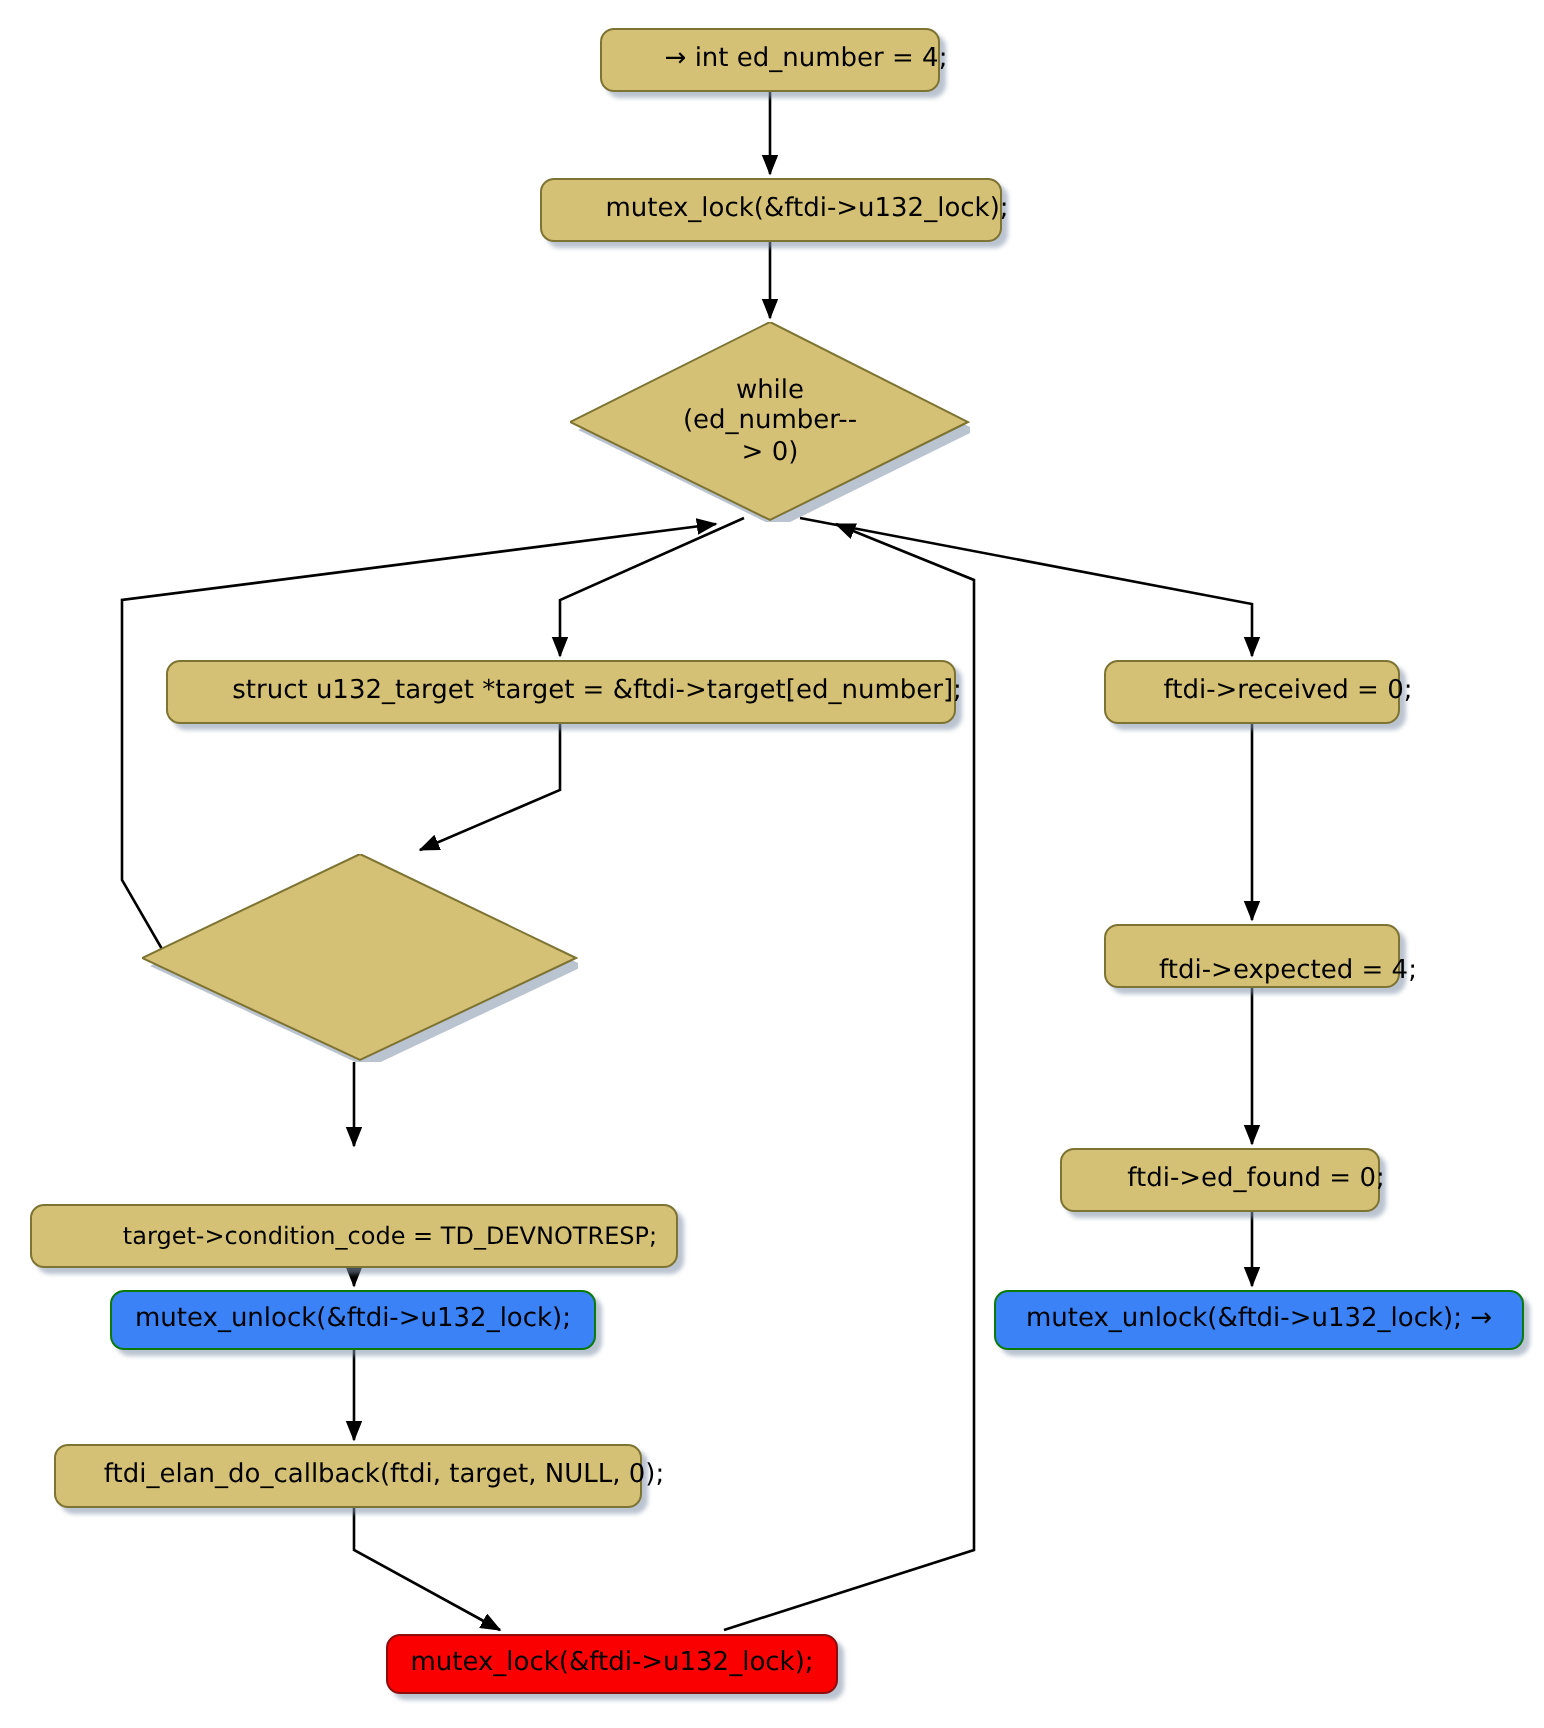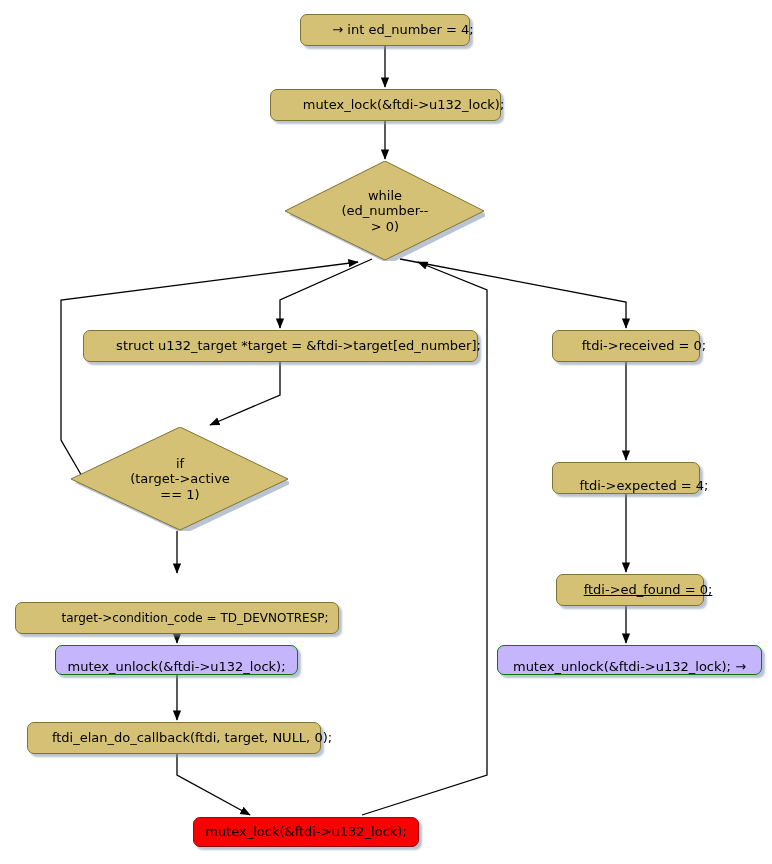--- a/index.html
+++ b/index.html
@@ -39,23 +39,22 @@
   .node-box {
     border: 1px solid #7d7332;
     border-radius: 7px;
     box-shadow: 3px 3px 2px rgba(130,145,170,0.55);
   }
   .node-tan {
     background: #d5c176;
     padding-left: 36px;
   }
   .node-green {
-    background: #c4b5fd;
+    background: #3b82f6;
     border: 1px solid #0a7a0a;
-    align-items: flex-end;
   }
   .node-red {
     background: #fa0000;
     border: 1px solid #8d0d0d;
   }
   .node-diamond {
     background: transparent;
     border: none;
     box-shadow: none;
   }
@@ -105,25 +104,23 @@
       <div class="node node-diamond" style="left: 285px; top: 161px; width: 200px; height: 100px; font-size: 13px;"><svg class="diamond-shape" viewBox="0 0 200 100">
           <polygon points="104,4 203,54 104,103 4,54" fill="rgba(130,145,170,0.55)"></polygon>
           <polygon points="100,0 199,50 100,99 0,50" fill="#d5c176" stroke="#7d7332" stroke-width="1"></polygon>
         </svg><span class="diamond-label">while
 (ed_number--
 &gt; 0)</span></div>
       <div class="node node-box node-tan" style="left: 83px; top: 330px; width: 395px; height: 32px; font-size: 13px;"><span>struct u132_target *target = &amp;ftdi-&gt;target[ed_number];</span></div>
       <div class="node node-diamond" style="left: 71px; top: 427px; width: 218px; height: 104px; font-size: 13px;"><svg class="diamond-shape" viewBox="0 0 218 104">
           <polygon points="113,4 221,56 113,107 4,56" fill="rgba(130,145,170,0.55)"></polygon>
           <polygon points="109,0 217,52 109,103 0,52" fill="#d5c176" stroke="#7d7332" stroke-width="1"></polygon>
-        </svg><span class="diamond-label">if
-(target-&gt;active
-== 1)</span></div>
+        </svg></div>
       <div class="node node-box node-tan" style="left: 15px; top: 602px; width: 324px; height: 32px; font-size: 12px;"><span>target-&gt;condition_code = TD_DEVNOTRESP;</span></div>
       <div class="node node-box node-green" style="left: 55px; top: 645px; width: 243px; height: 30px; font-size: 13px;"><span>mutex_unlock(&amp;ftdi-&gt;u132_lock);</span></div>
       <div class="node node-box node-tan" style="left: 27px; top: 722px; width: 294px; height: 32px; font-size: 13px;"><span>ftdi_elan_do_callback(ftdi, target, NULL, 0);</span></div>
       <div class="node node-box node-tan" style="left: 552px; top: 330px; width: 148px; height: 32px; font-size: 13px;"><span>ftdi-&gt;received = 0;</span></div>
       <div class="node node-box node-tan" style="left: 552px; top: 462px; width: 148px; height: 32px; font-size: 13px; align-items: flex-end;"><span>ftdi-&gt;expected = 4;</span></div>
-      <div class="node node-box node-tan" style="left: 556px; top: 574px; width: 148px; height: 32px; font-size: 13px; text-decoration: underline;"><span>ftdi-&gt;ed_found = 0;</span></div>
+      <div class="node node-box node-tan" style="left: 530px; top: 574px; width: 160px; height: 32px; font-size: 13px;"><span>ftdi-&gt;ed_found = 0;</span></div>
       <div class="node node-box node-green" style="left: 497px; top: 645px; width: 265px; height: 30px; font-size: 13px;"><span>mutex_unlock(&amp;ftdi-&gt;u132_lock); →</span></div>
       <div class="node node-box node-red" style="left: 193px; top: 817px; width: 226px; height: 30px; font-size: 13px;"><span>mutex_lock(&amp;ftdi-&gt;u132_lock);</span></div>
     </div>
 </div>
 
 </body></html>

